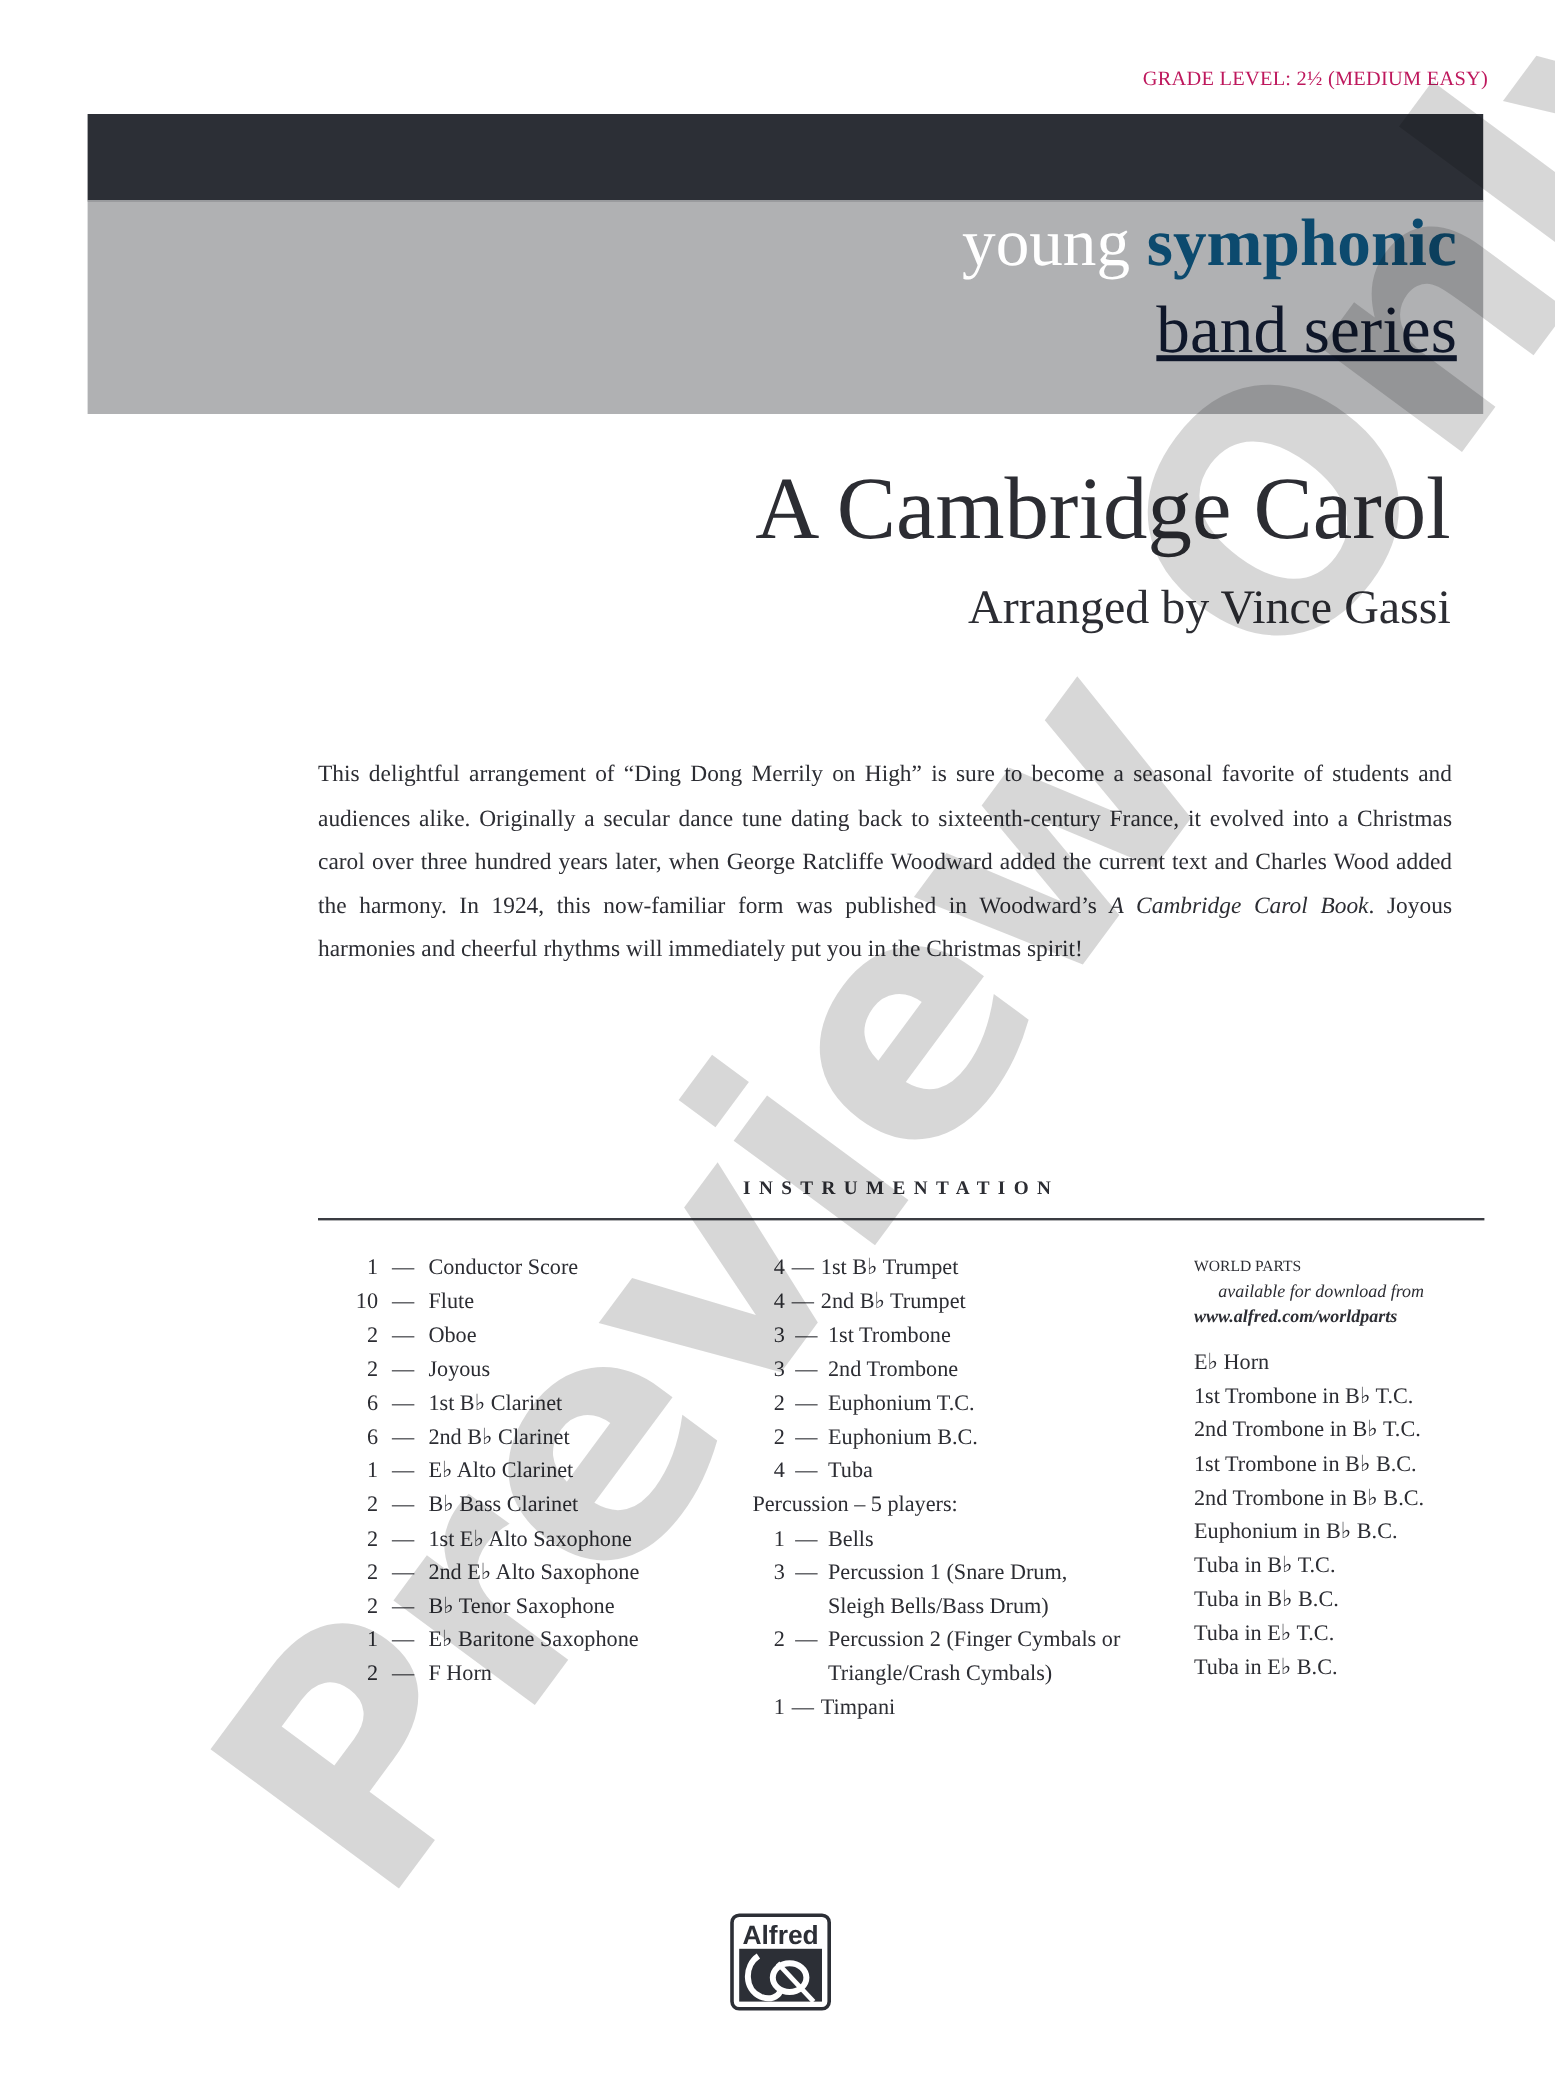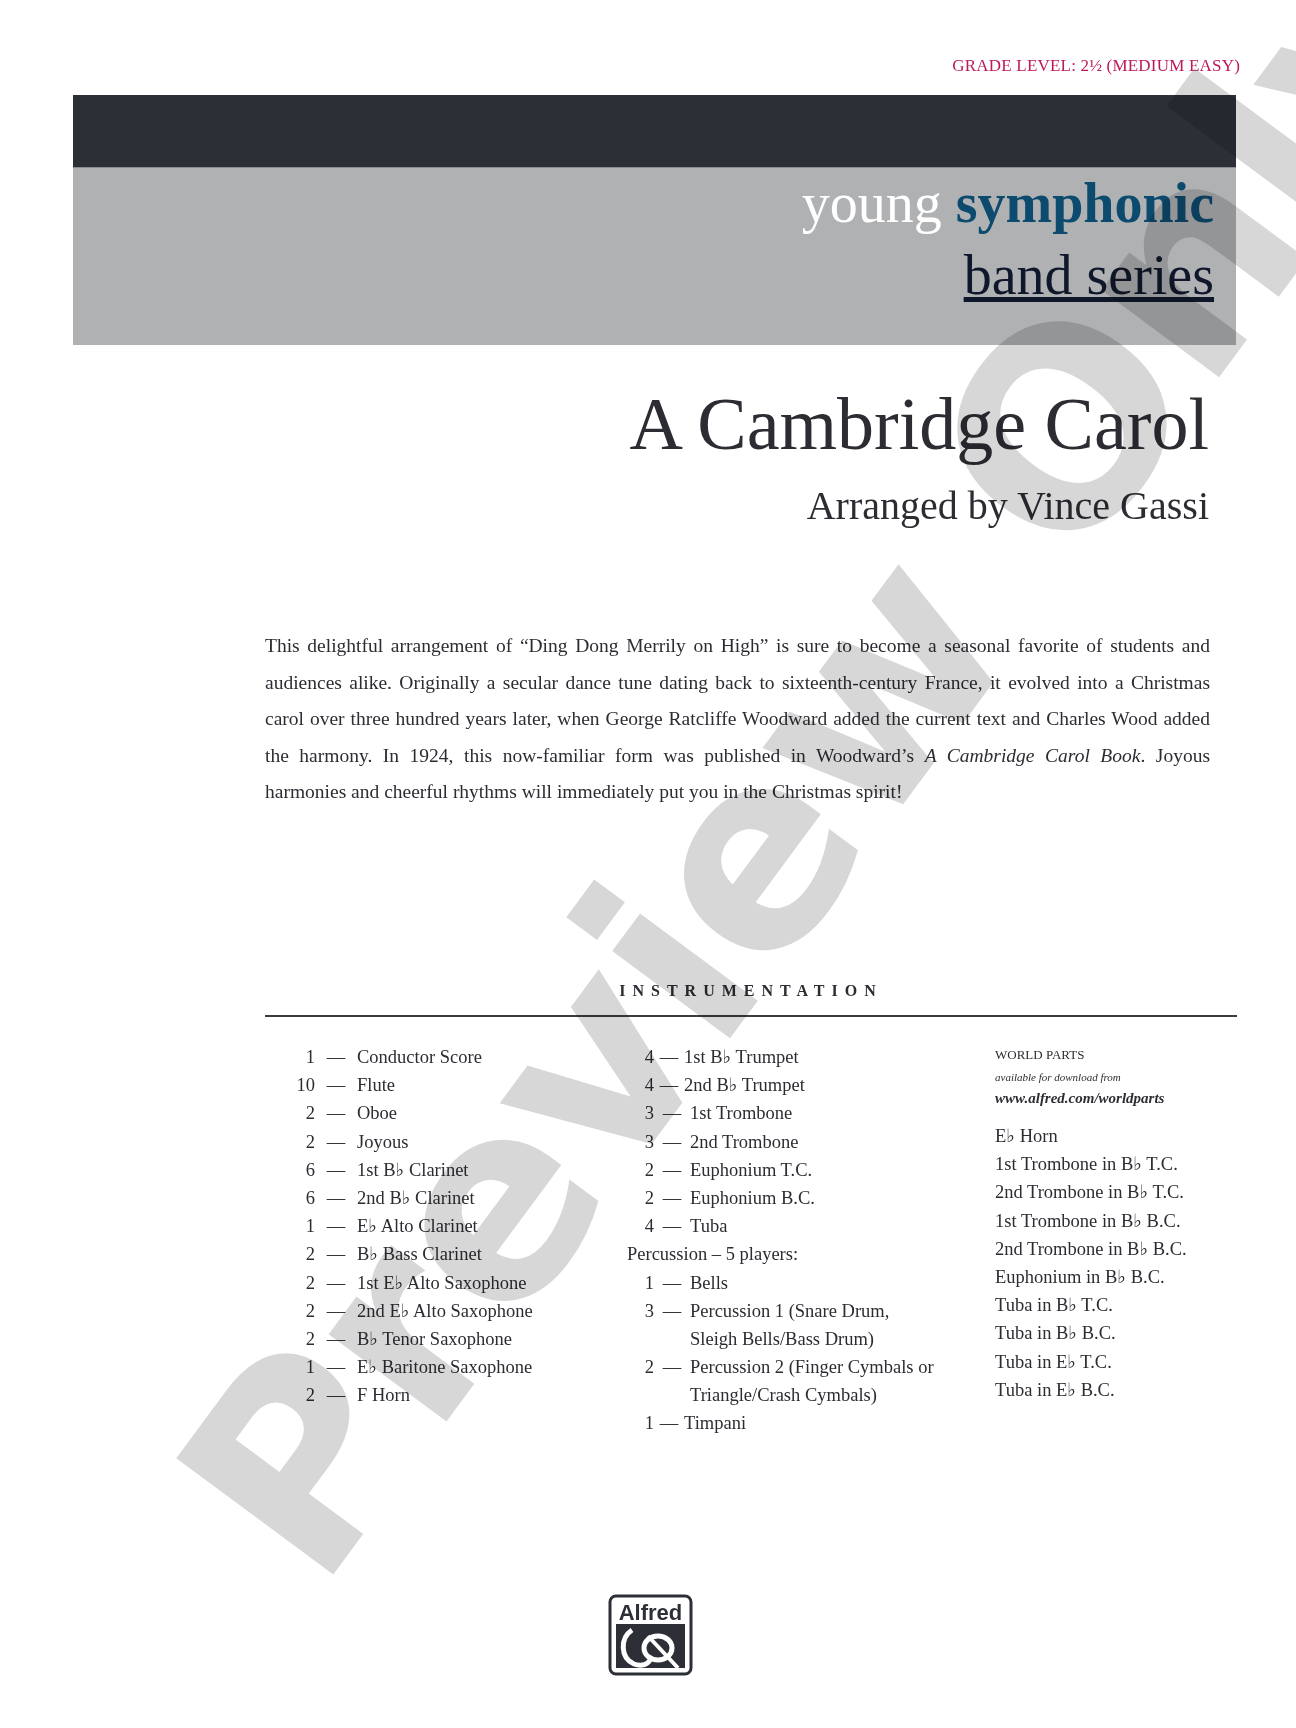--- a/index.html
+++ b/index.html
@@ -56,21 +56,21 @@
     .col3 { left: 995px; }
     .row { display: flex; white-space: nowrap; height: 28.2px; }
     .qty { width: 45px; text-align: right; }
     .dash { width: 42px; text-align: center; }
     .col2 .qty { width: 26px; }
     .col2 .dash { width: 36px; }
     .col2 .row.tight .dash { width: 30px; }
     .pad { width: 71px; }
     .col2 .pad { width: 62px; }
     .wp-title { font-size: 13px; line-height: 24px; }
-    .wp-sub { font-size: 11px; line-height: 21px; font-style: italic; }
+    .wp-sub { font-size: 15px; line-height: 21px; font-style: italic; text-align: right; }
     .wp-url { font-size: 15px; line-height: 21px; font-style: italic; font-weight: bold; margin-bottom: 13px; }
     .logo {
       position: absolute; left: 608px; top: 1594px; width: 85px; height: 58px;
     }
     .watermark {
       position: absolute; left: -60px; top: 780px; width: 1500px;
       font-family: "DejaVu Sans", "Liberation Sans", sans-serif; font-weight: bold;
       font-size: 268px; color: rgba(200,200,200,0.72); white-space: nowrap;
       transform: rotate(-53.5deg); transform-origin: 50% 50%;
       text-align: center; pointer-events: none; letter-spacing: -4px;

